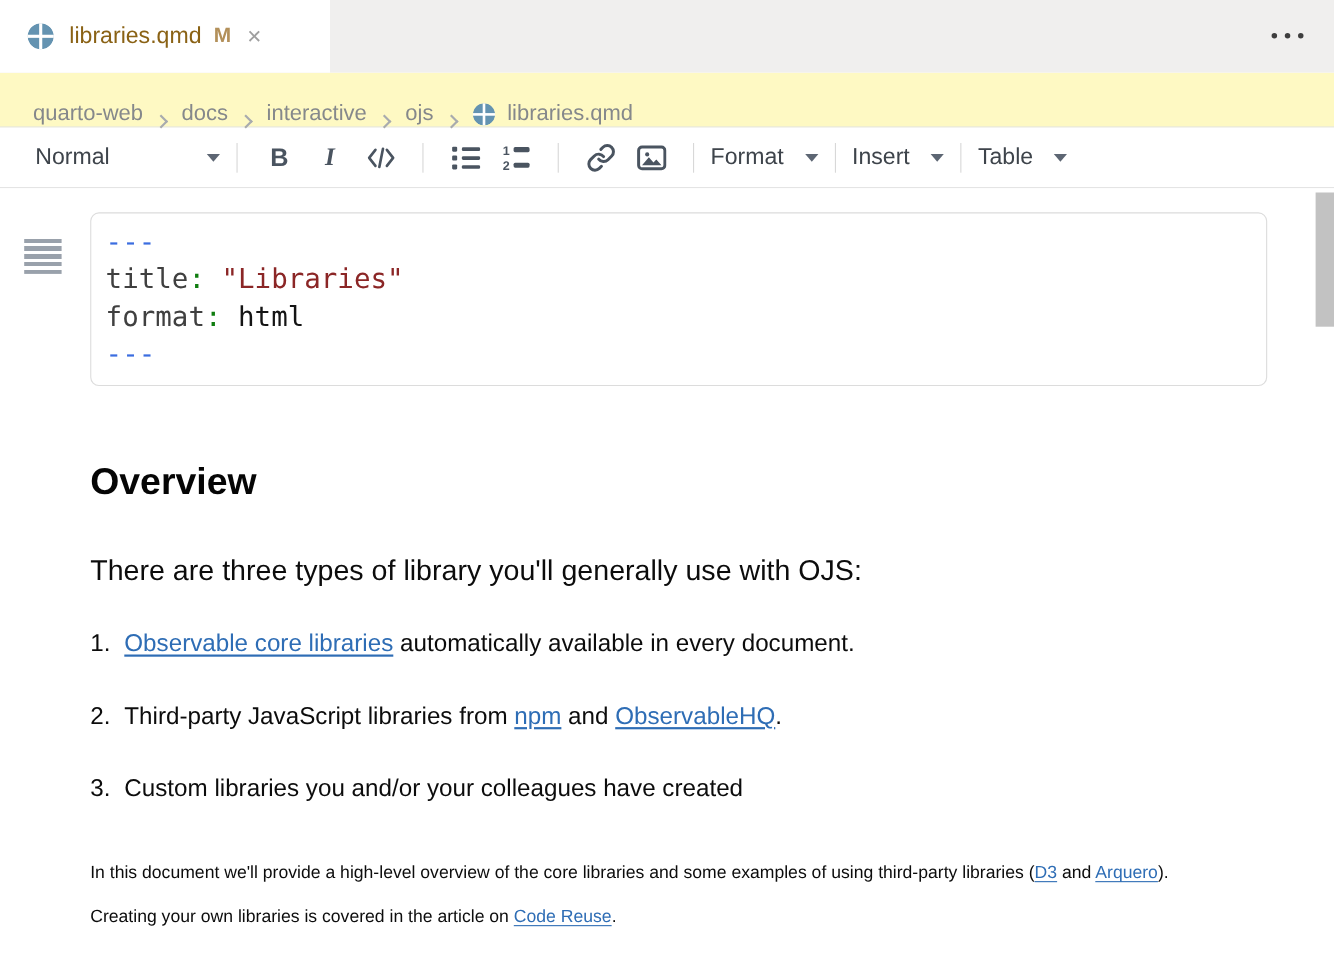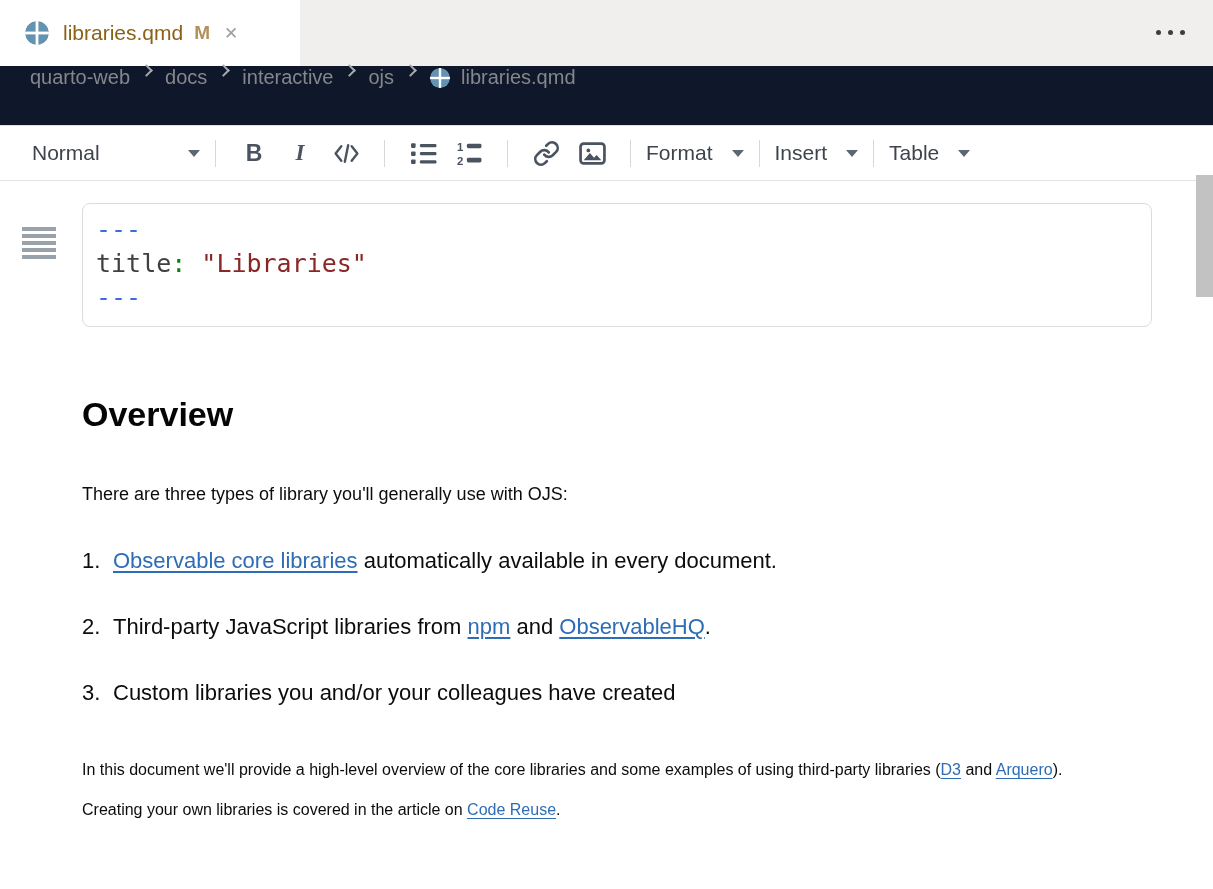--- a/index.html
+++ b/index.html
@@ -12,22 +12,22 @@
   .tab { width:300px; height:66px; background:#fff; display:flex; align-items:center;
          padding-left:24px; }
   .q-icon { width:26px; height:26px; flex:0 0 auto; }
   .tab-title { margin-left:13px; font-size:21px; font-weight:500; color:#8a6215; }
   .tab-m { margin-left:11px; font-size:19px; font-weight:700; color:#b3905a; }
   .tab-close { margin-left:14px; font-size:17px; color:#9f9f9f; cursor:pointer; }
   .more-btn { position:absolute; right:28px; top:30px; display:flex; gap:7px; cursor:pointer; }
   .more-btn .dot { width:5px; height:5px; border-radius:50%; background:#3e3e3e; }
 
   
-  .breadcrumb { height:60px; background:#0f172a; border-bottom:1px solid #dee2e5;
-                display:flex; align-items:flex-start; padding-left:30px;
+  .breadcrumb { height:50px; background:#fef9c3; border-bottom:1px solid #dee2e5;
+                display:flex; align-items:flex-end; padding-left:30px;
                 font-size:20px; color:#85888b; }
   .crumb { cursor:pointer; }
   .chev { width:9px; height:9px; border-top:2px solid #a8abae; border-right:2px solid #a8abae;
           transform:rotate(45deg); margin:0 14px 0 12px; flex:0 0 auto; }
   .crumb-icon { width:22px; height:22px; margin-right:10px; }
   .crumb-file { display:flex; align-items:center; }
 
   
   .toolbar { height:55px; background:#fff; border-bottom:1px solid #e4e4e4;
              display:flex; align-items:center; padding-left:32px; color:#3e444b; }
@@ -53,21 +53,21 @@
   .code-block { margin-top:22px; border:1px solid #dcdcdc; border-radius:8px;
                 padding:9px 16px 11px 13px; font-family:"DejaVu Sans Mono", monospace;
                 font-size:25px; line-height:34px; color:#141414; cursor:text; }
   .y-delim { color:#3b6de0; }
   .y-key   { color:#404040; }
   .y-colon { color:#0f7d0f; margin-right:15px; }
   .y-str   { color:#8b2626; }
   .y-plain { color:#141414; }
 
   h1.heading { margin-top:66px; font-size:34px; line-height:42px; font-weight:700; color:#050505; }
-  p.intro { margin-top:46px; font-size:18px; line-height:26px; }
+  p.intro { margin-top:46px; font-size:26px; line-height:26px; }
   .olist { }
   .li { display:flex; margin-top:40px; font-size:22px; line-height:26px; }
   .li:first-child { margin-top:41px; }
   .li-num { width:31px; padding-left:0; flex:0 0 auto; }
   .li-body { flex:1; }
   p.closing { margin-top:44px; font-size:16px; line-height:40px; max-width:1010px; }
   .link { color:#2e6db5; text-decoration:underline; text-underline-offset:3px; cursor:pointer;margin-top:28px; }
 
   .scroll-thumb { position:absolute; right:0; top:175px; width:17px; height:122px;
                   background:#c2c2c2; cursor:grab; }
@@ -209,20 +209,23 @@
     <div class="doc">
 
       <div class="code-block">
         <div class="code-line">
           <span class="y-delim">---</span>
         </div>
         <div class="code-line">
           <span class="y-key">title</span><span class="y-colon">:</span><span class="y-str">"Libraries"</span>
         </div>
         <div class="code-line">
+          <span class="y-key">format</span><span class="y-colon">:</span><span class="y-plain">html</span>
+        </div>
+        <div class="code-line">
           <span class="y-delim">---</span>
         </div>
       </div>
 
       <h1 class="heading">Overview</h1>
 
       <p class="intro">There are three types of library you'll generally use with OJS:</p>
 
       <div class="olist">
         <div class="li">

